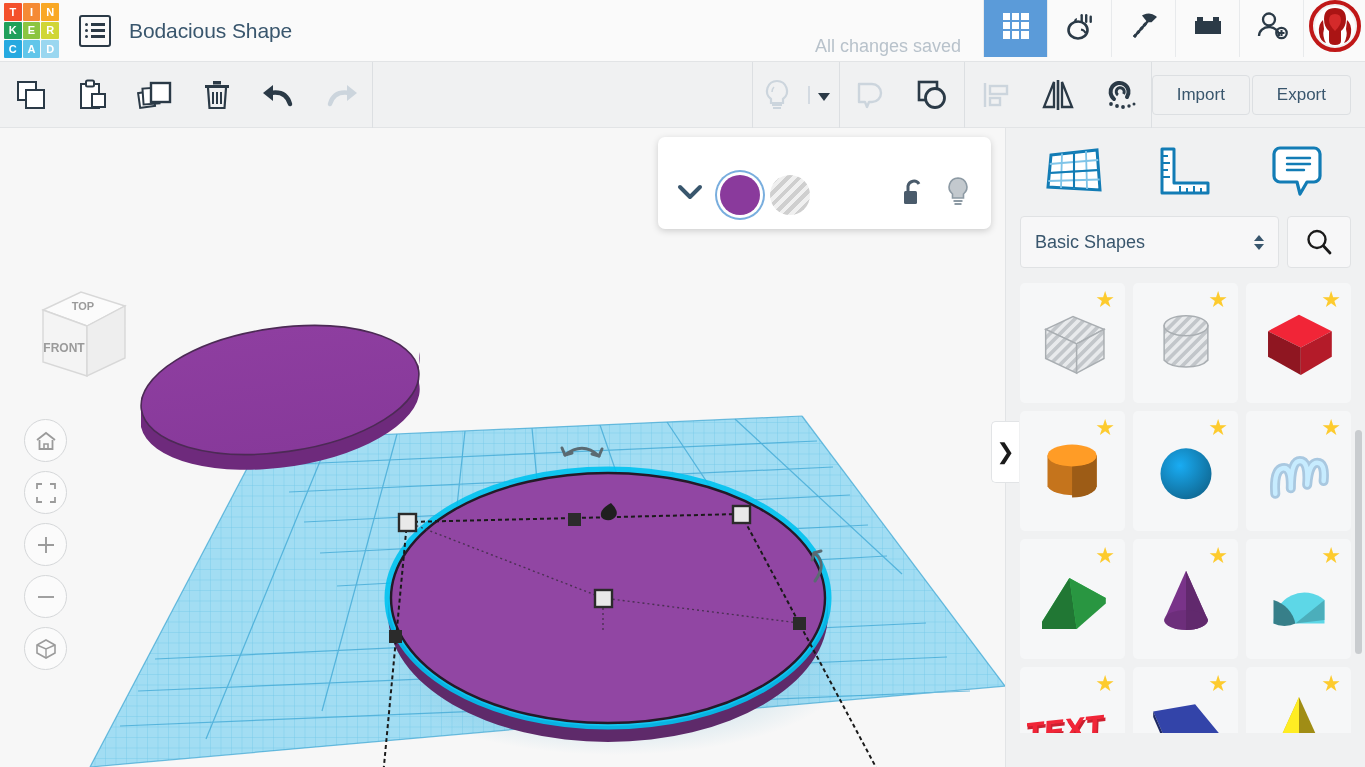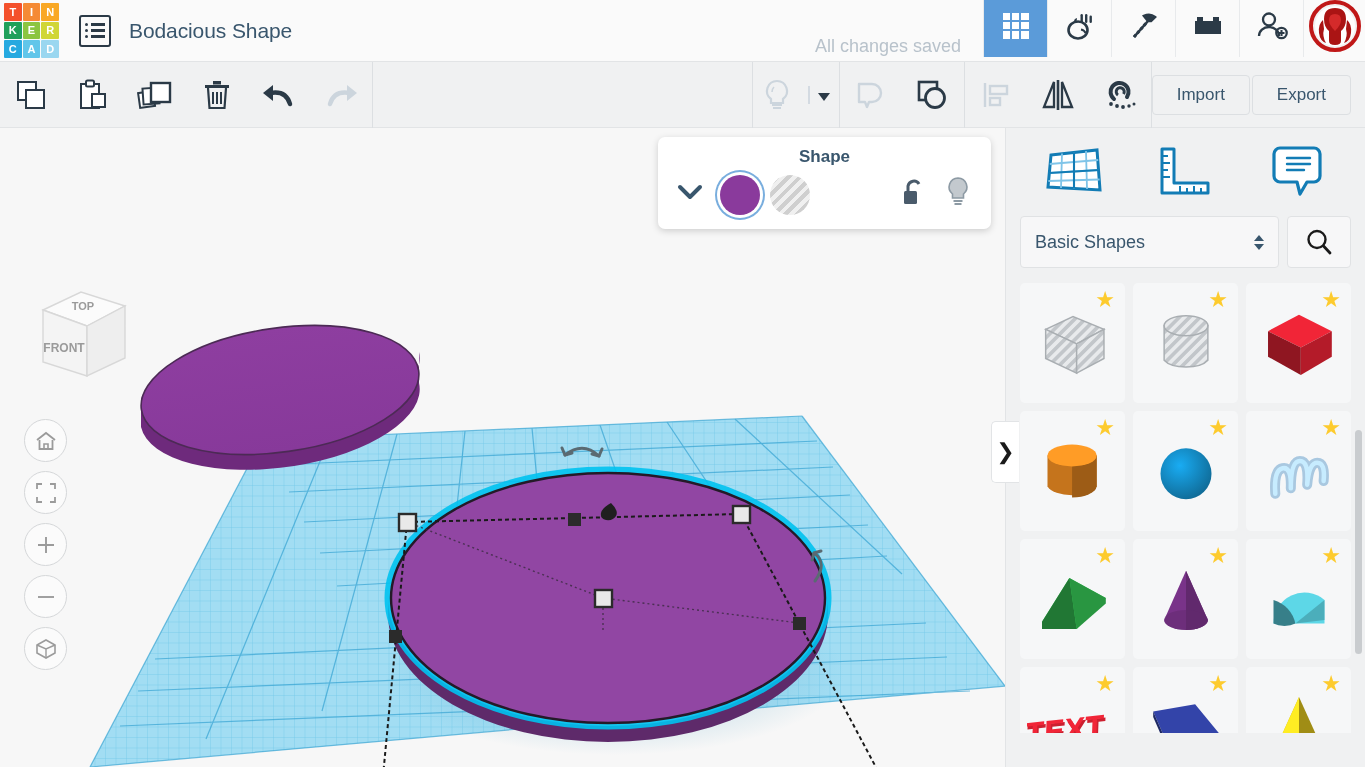--- a/index.html
+++ b/index.html
@@ -509,21 +509,20 @@
         <svg width="24" height="24" viewBox="0 0 24 24">
           <path d="M12 3 L21 8 L21 16 L12 21 L3 16 L3 8 Z" fill="none" stroke="#9b9b9b" stroke-width="1.6"></path>
           <path d="M3 8 L12 12 L21 8 M12 12 L12 21" fill="none" stroke="#9b9b9b" stroke-width="1.4"></path>
         </svg>
       </div>
     </div>
 
   </div>
 
   <div class="shape-panel">
-    <div class="shape-title">Shape</div>
     <svg class="sp-chevron" width="30" height="22" viewBox="0 0 30 22">
       <path d="M5 6 L15 16 L25 6" fill="none" stroke="#39566d" stroke-width="4" stroke-linecap="round" stroke-linejoin="round"></path>
     </svg>
     <div class="swatch-solid"></div>
     <div class="swatch-hole"></div>
     <svg class="sp-lock" width="26" height="30" viewBox="0 0 26 30">
       <path d="M8 13 V8 a6 6 0 0 1 11 -2" fill="none" stroke="#4a5b6b" stroke-width="3"></path>
       <rect x="4" y="13" width="13" height="13" rx="1.5" fill="#4a5b6b"></rect>
     </svg>
     <svg class="sp-bulb" width="28" height="34" viewBox="0 0 28 34">

